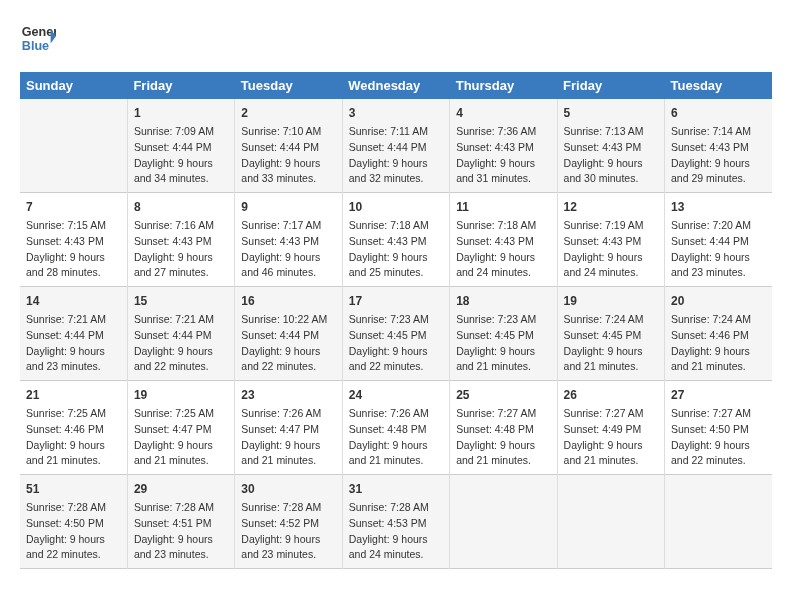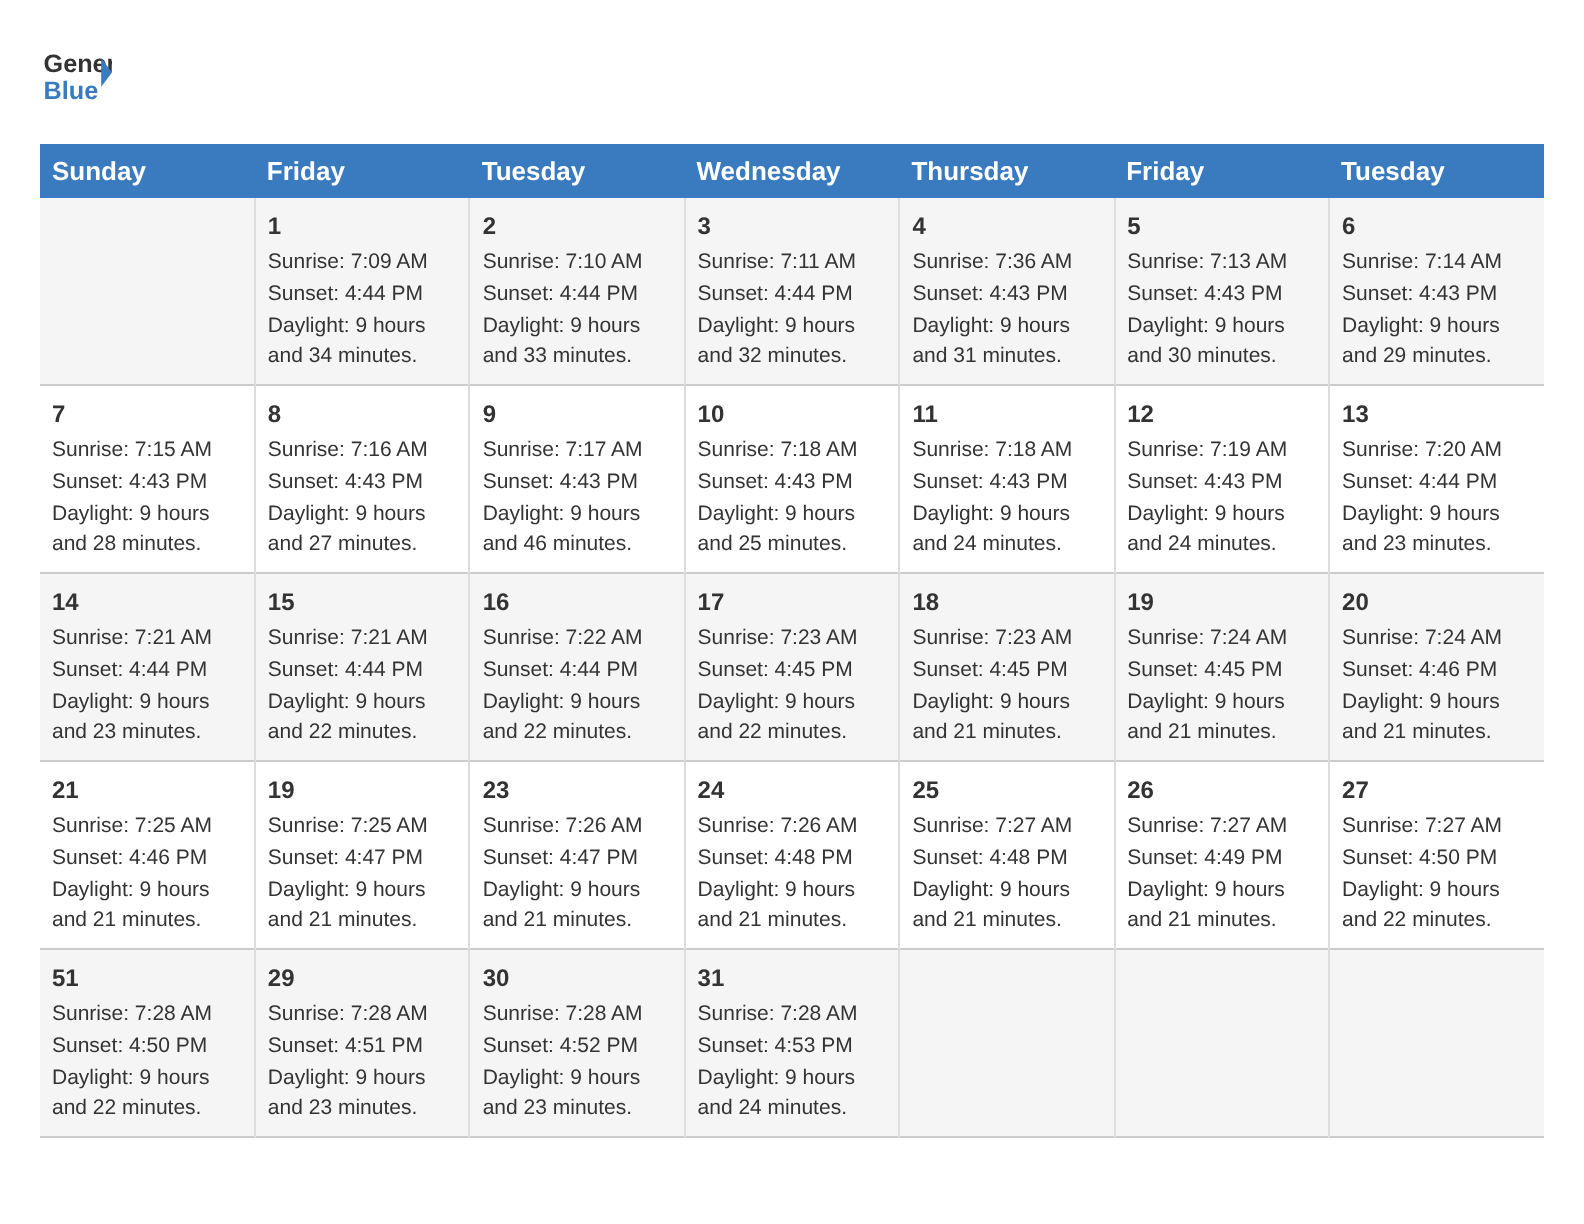--- a/index.html
+++ b/index.html
@@ -244,21 +244,21 @@
           <div class="cell-content">
             <div>Sunrise: 7:21 AM</div>
             <div>Sunset: 4:44 PM</div>
             <div>Daylight: 9 hours</div>
             <div>and 22 minutes.</div>
           </div>
         </td>
         <td>
           <span class="day-num">16</span>
           <div class="cell-content">
-            <div>Sunrise: 7:22 AM</div>
+            <div>Sunrise: 10:22 AM</div>
             <div>Sunset: 4:44 PM</div>
             <div>Daylight: 9 hours</div>
             <div>and 22 minutes.</div>
           </div>
         </td>
         <td>
           <span class="day-num">17</span>
           <div class="cell-content">
             <div>Sunrise: 7:23 AM</div>
             <div>Sunset: 4:45 PM</div>

